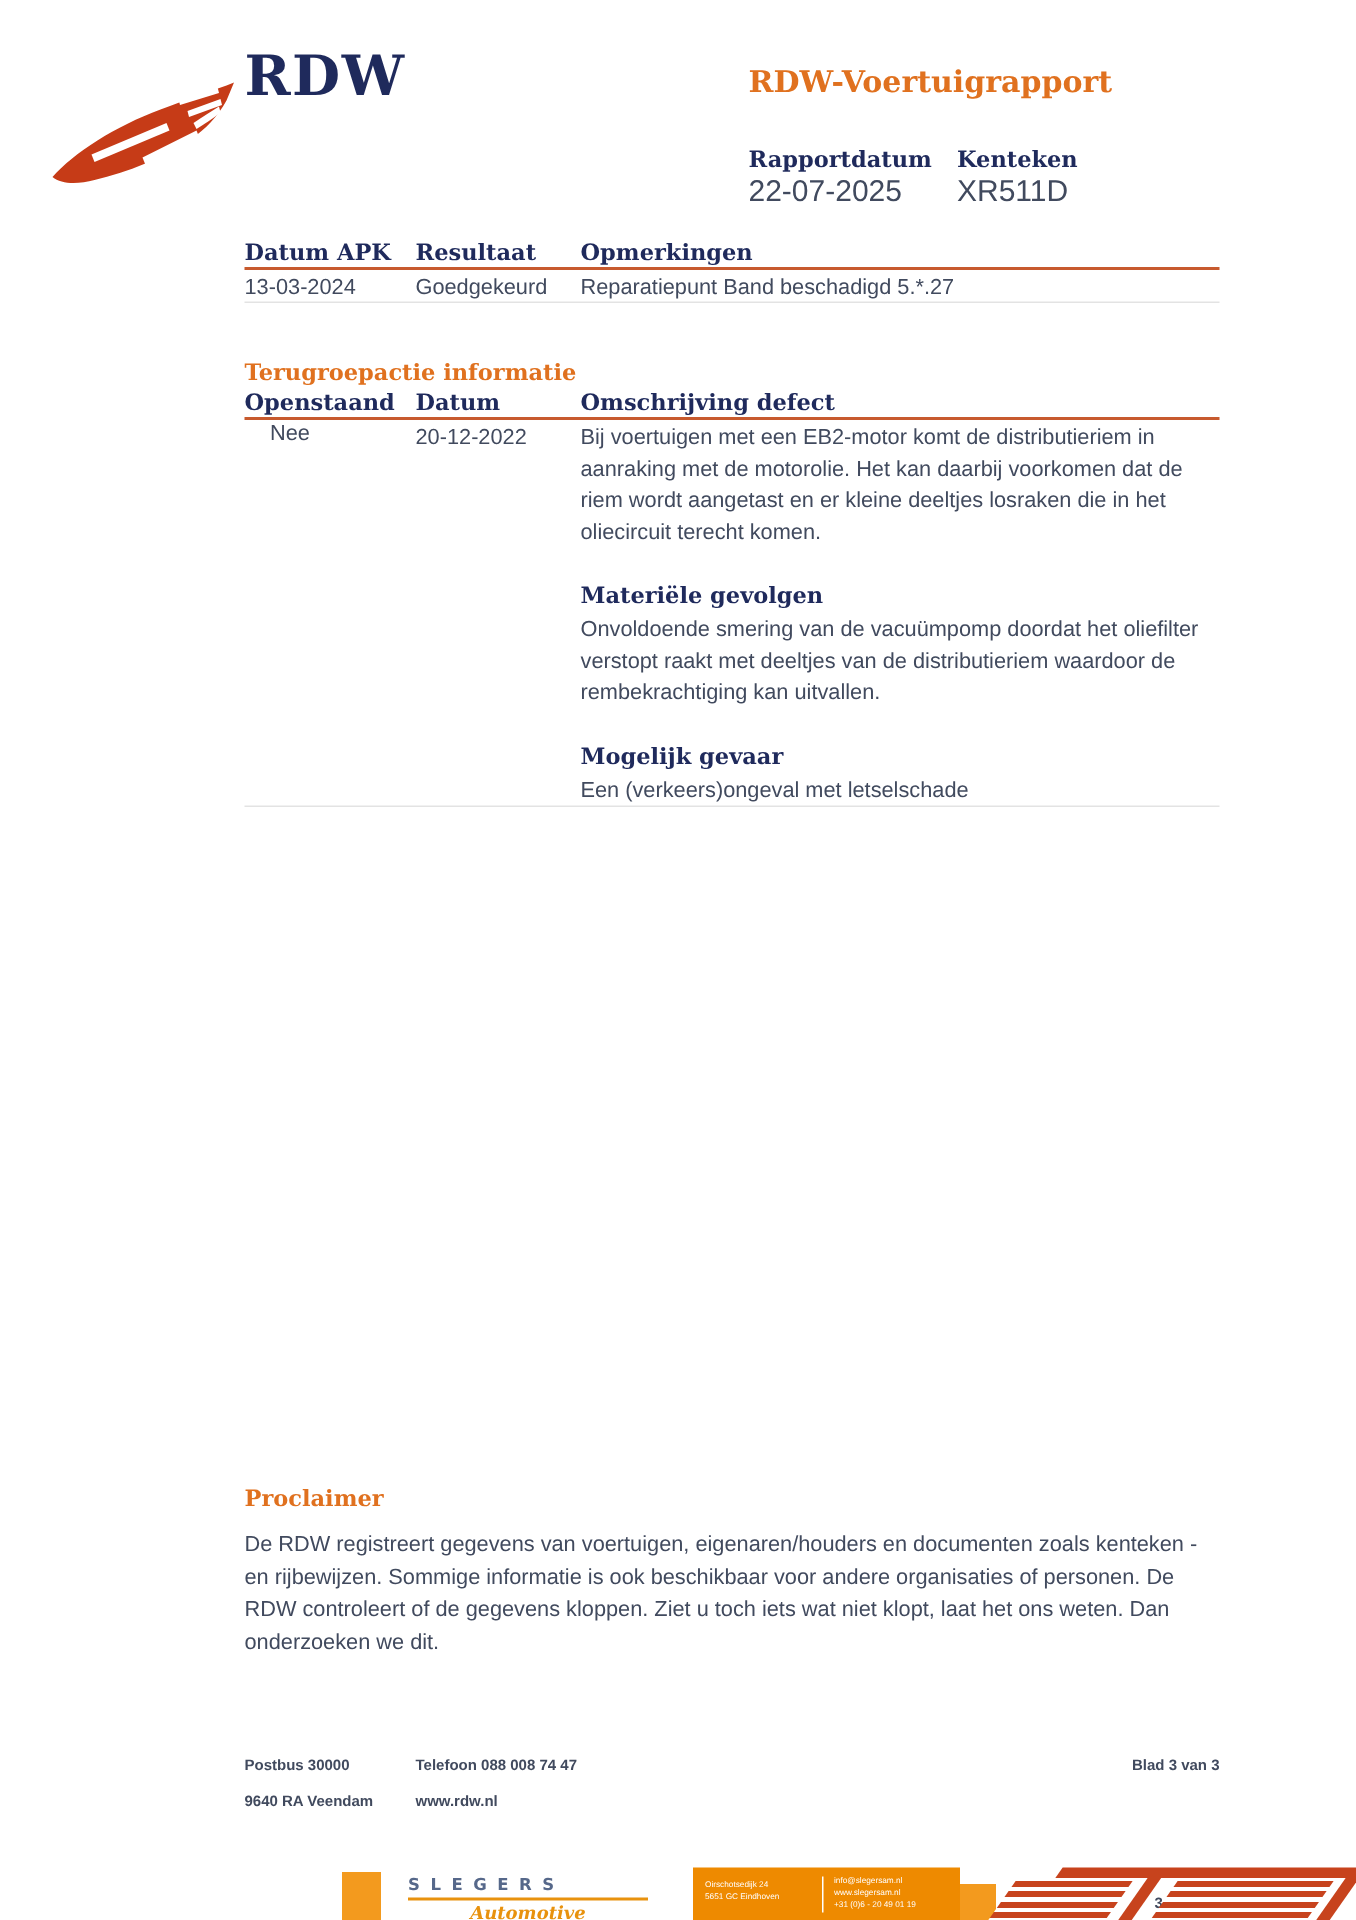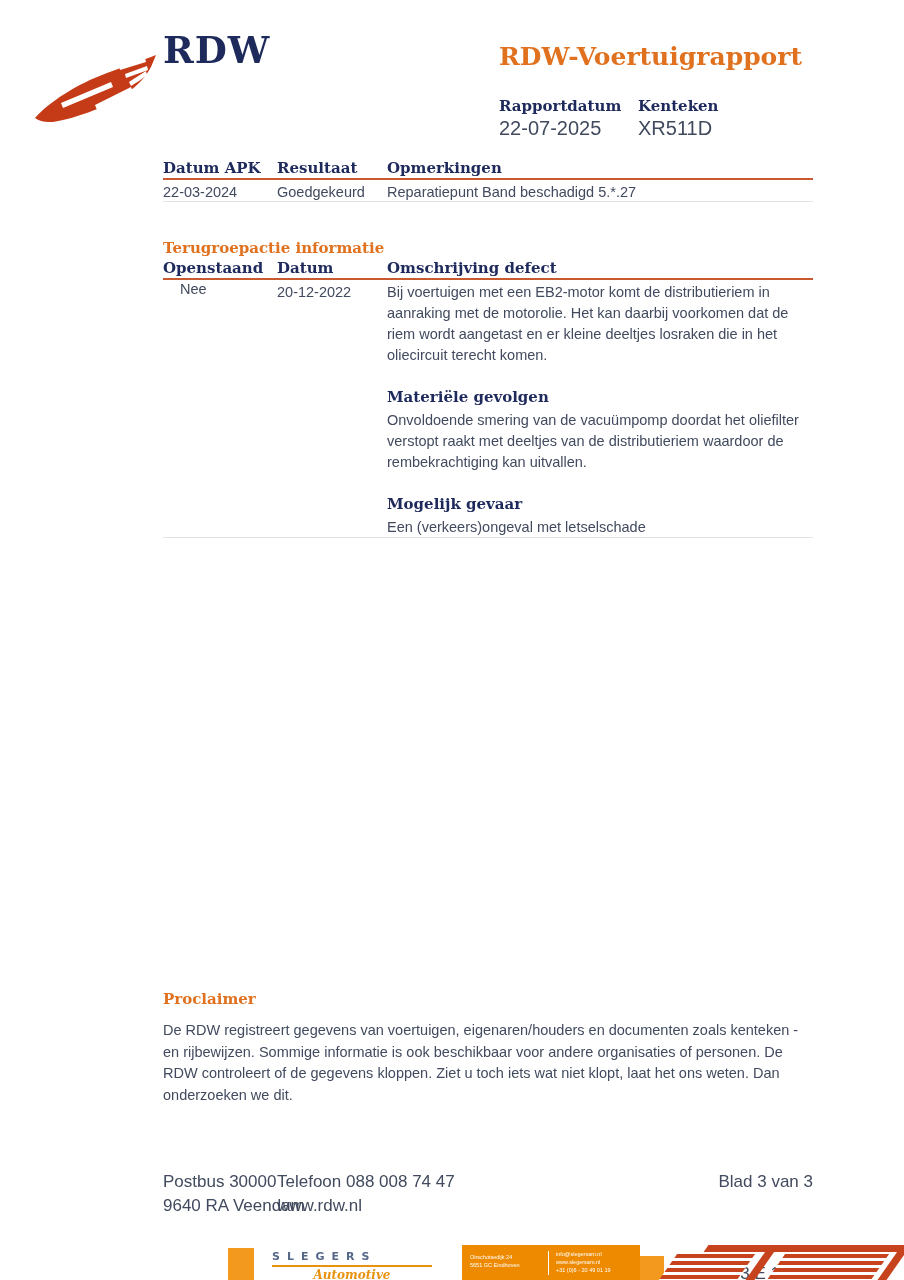--- a/index.html
+++ b/index.html
@@ -13,21 +13,21 @@
 
   
   .rdw-wordmark {
     left:163px; top:28px;
     font-family:"DejaVu Serif", serif; font-weight:bold;
     font-size:37px; color:#1F2A5C; letter-spacing:1px;
   }
   .doc-title {
     left:499px; top:42px;
     font-family:"DejaVu Serif", serif; font-weight:bold;
-    font-size:25px; color:#E0711F;
+    font-size:20px; color:#E0711F;
   }
   .meta-label {
     font-family:"DejaVu Serif", serif; font-weight:bold;
     font-size:15px; color:#1F2A5C;
   }
   .meta-value { font-size:20px; color:#414A5E; }
 
   
   .th {
     font-family:"DejaVu Serif", serif; font-weight:bold;
@@ -41,21 +41,21 @@
     font-family:"DejaVu Serif", serif; font-weight:bold;
     font-size:15px; color:#E0711F;
   }
   .sub-heading {
     font-family:"DejaVu Serif", serif; font-weight:bold;
     font-size:15px; color:#1F2A5C;
   }
   .para { font-size:14.5px; color:#414A5E; line-height:21px; }
 
   
-  .foot { font-size:17px; color:#414A5E; }
+  .foot { font-size:10px; color:#414A5E;font-weight:bold; }
   .foot-right { right:91px; }
 
   
   .banner-square { background:#F39A1E; }
   .slegers-name {
     font-family:"DejaVu Sans", sans-serif; font-weight:bold;
     font-size:11px; letter-spacing:7px; color:#56688A; text-align:left;
   }
   .slegers-underline { background:#E8920E; height:2px; }
   .slegers-tagline {
@@ -95,21 +95,21 @@
 
   <div class="abs meta-label" style="left:499px; top:97px;">Rapportdatum</div>
   <div class="abs meta-value" style="left:499px; top:117px;">22-07-2025</div>
   <div class="abs meta-label" style="left:638px; top:97px;">Kenteken</div>
   <div class="abs meta-value" style="left:638px; top:117px;">XR511D</div>
 
   <div class="abs th col1" style="top:159px;">Datum APK</div>
   <div class="abs th col2" style="top:159px;">Resultaat</div>
   <div class="abs th col3" style="top:159px;">Opmerkingen</div>
   <div class="abs rule-orange" style="top:178px;"></div>
-  <div class="abs td col1" style="top:184px;">22-03-2024</div>
+  <div class="abs td col1" style="top:184px;">13-03-2024</div>
   <div class="abs td col2" style="top:184px;">Goedgekeurd</div>
   <div class="abs td col3" style="top:184px;">Reparatiepunt Band beschadigd 5.*.27</div>
   <div class="abs rule-gray" style="top:201px;"></div>
 
   <div class="abs section-heading col1" style="top:239px;">Terugroepactie informatie</div>
   <div class="abs th col1" style="top:259px;">Openstaand</div>
   <div class="abs th col2" style="top:259px;">Datum</div>
   <div class="abs th col3" style="top:259px;">Omschrijving defect</div>
   <div class="abs rule-orange" style="top:278px;"></div>
 

